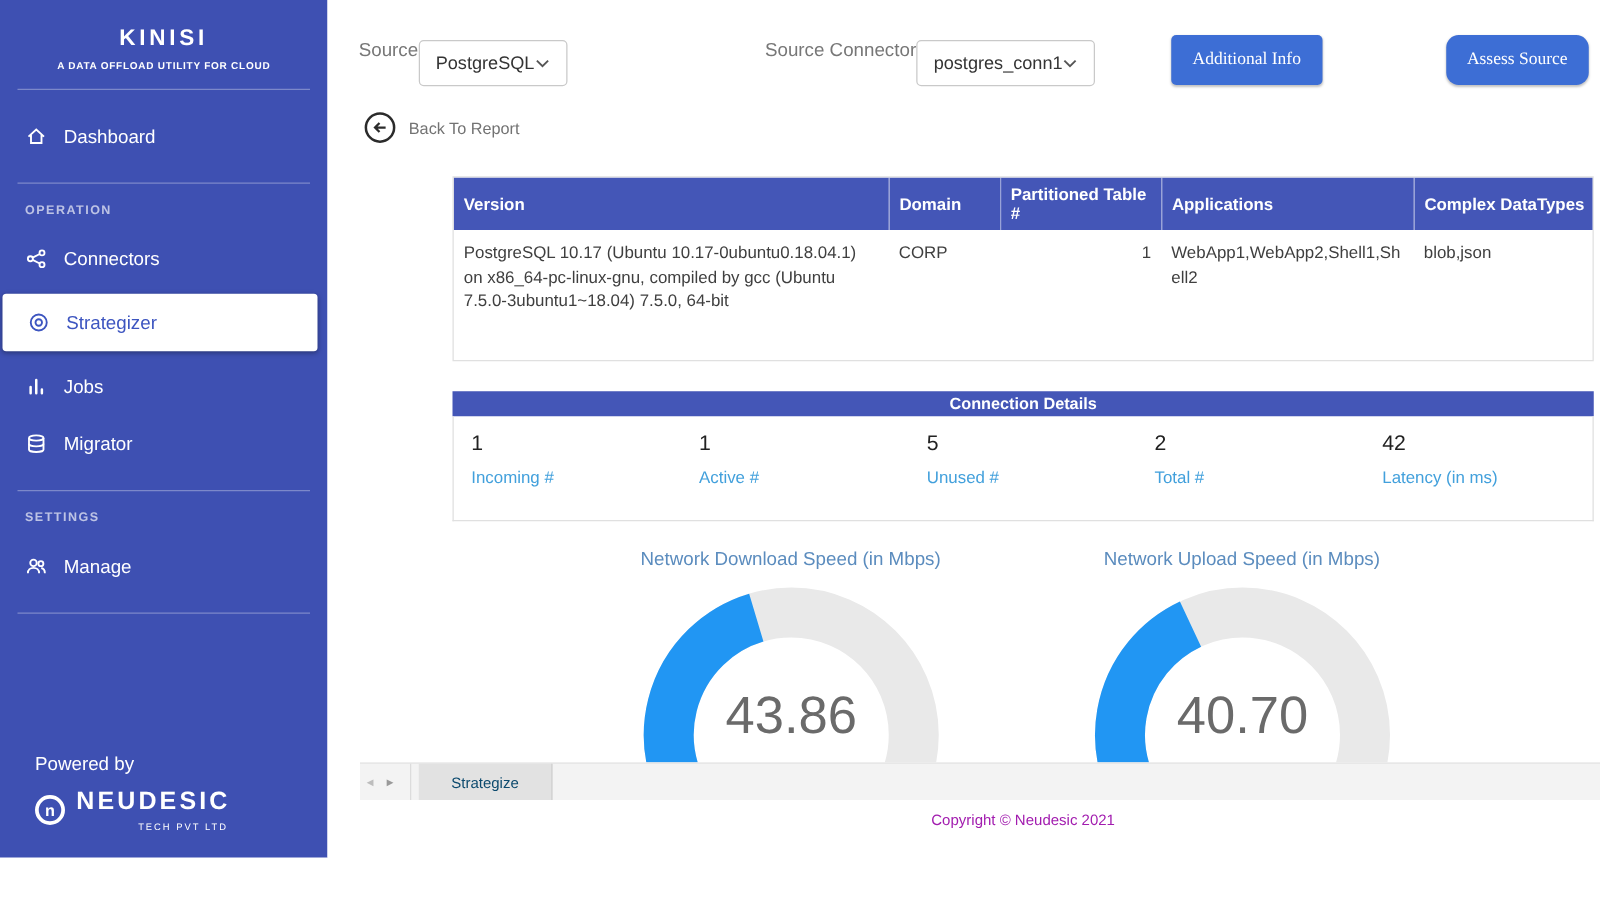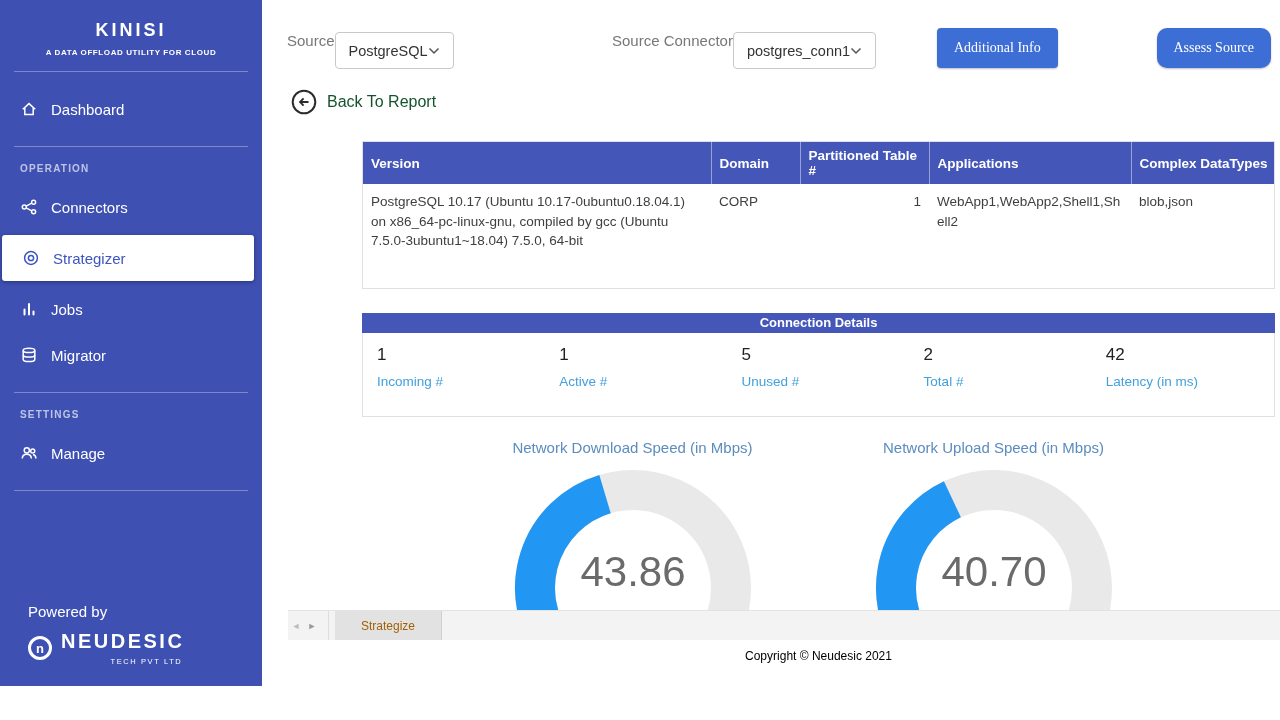--- a/index.html
+++ b/index.html
@@ -55,21 +55,21 @@
     padding: 0 13px; font-size: 14.5px; color: #333; cursor: pointer;
   }
   .btn {
     height: 40px; padding: 0 17px; background: #3d6ed5; color: #fff; border: none;
     border-radius: 4px; font-size: 14px; cursor: pointer; margin-bottom: 1px;
     font-family: Liberation Serif, serif; box-shadow: 0 1px 2px rgba(0,0,0,0.25);
   }
   .btn.assess { margin-left: auto; border-radius: 10px; }
 
   .back-row { display: flex; align-items: center; gap: 10px; margin: 20px 0 0 29px; height: 26px; cursor: pointer; }
-  .back-label { font-size: 16px; color: #14532d; }
+  .back-label { font-size: 13px; color: #737373; }
 
   .report { margin: 26px 0 0 100px; width: 913px; }
   .table-box { border: 1px solid #e0e0e0; height: 148px; overflow: hidden; background: #fff; }
   table { border-collapse: collapse; width: 100%; table-layout: fixed; }
   thead th {
     background: #4456b7; color: #fff; text-align: left; font-weight: 600;
     font-size: 13.5px; padding: 6px 8px;
   }
   thead th + th { border-left: 1px solid rgba(255,255,255,0.45); }
   tbody td { padding: 8px; vertical-align: top; color: #3f3f3f; font-size: 13.5px; line-height: 1.45; }
@@ -96,23 +96,23 @@
 
   .tab-bar {
     position: absolute; top: 610px; left: 26px; right: 0; height: 30px;
     background: #f3f3f3; border-top: 1px solid #e3e3e3; display: flex; align-items: center;
   }
   .tab-arrow { width: 16px; text-align: center; font-size: 9px; color: #9a9a9a; cursor: pointer; }
   .tab-arrow.prev { color: #bdbdbd; }
   .tab-divider { width: 1px; height: 100%; background: #dcdcdc; margin: 0 6px 0 8px; }
   .tab {
     background: #e2e2e2; height: 100%; display: flex; align-items: center;
-    padding: 0 26px; font-size: 12px; color: #a16207; border-right: 1px solid #d0d0d0; cursor: pointer;
-  }
-  .copyright { position: absolute; top: 649px; left: 100px; width: 913px; text-align: center; font-size: 12px; color: #000000; }
+    padding: 0 26px; font-size: 12px; color: #0c4a6e; border-right: 1px solid #d0d0d0; cursor: pointer;
+  }
+  .copyright { position: absolute; top: 649px; left: 100px; width: 913px; text-align: center; font-size: 12px; color: #a21caf; }
 </style>
 </head>
 <body>
 
 <div class="app">
 
   <aside class="sidebar">
     <div class="brand-wrap">
       <div class="brand">KINISI</div>
       <div class="tagline">A DATA OFFLOAD UTILITY FOR CLOUD</div>

